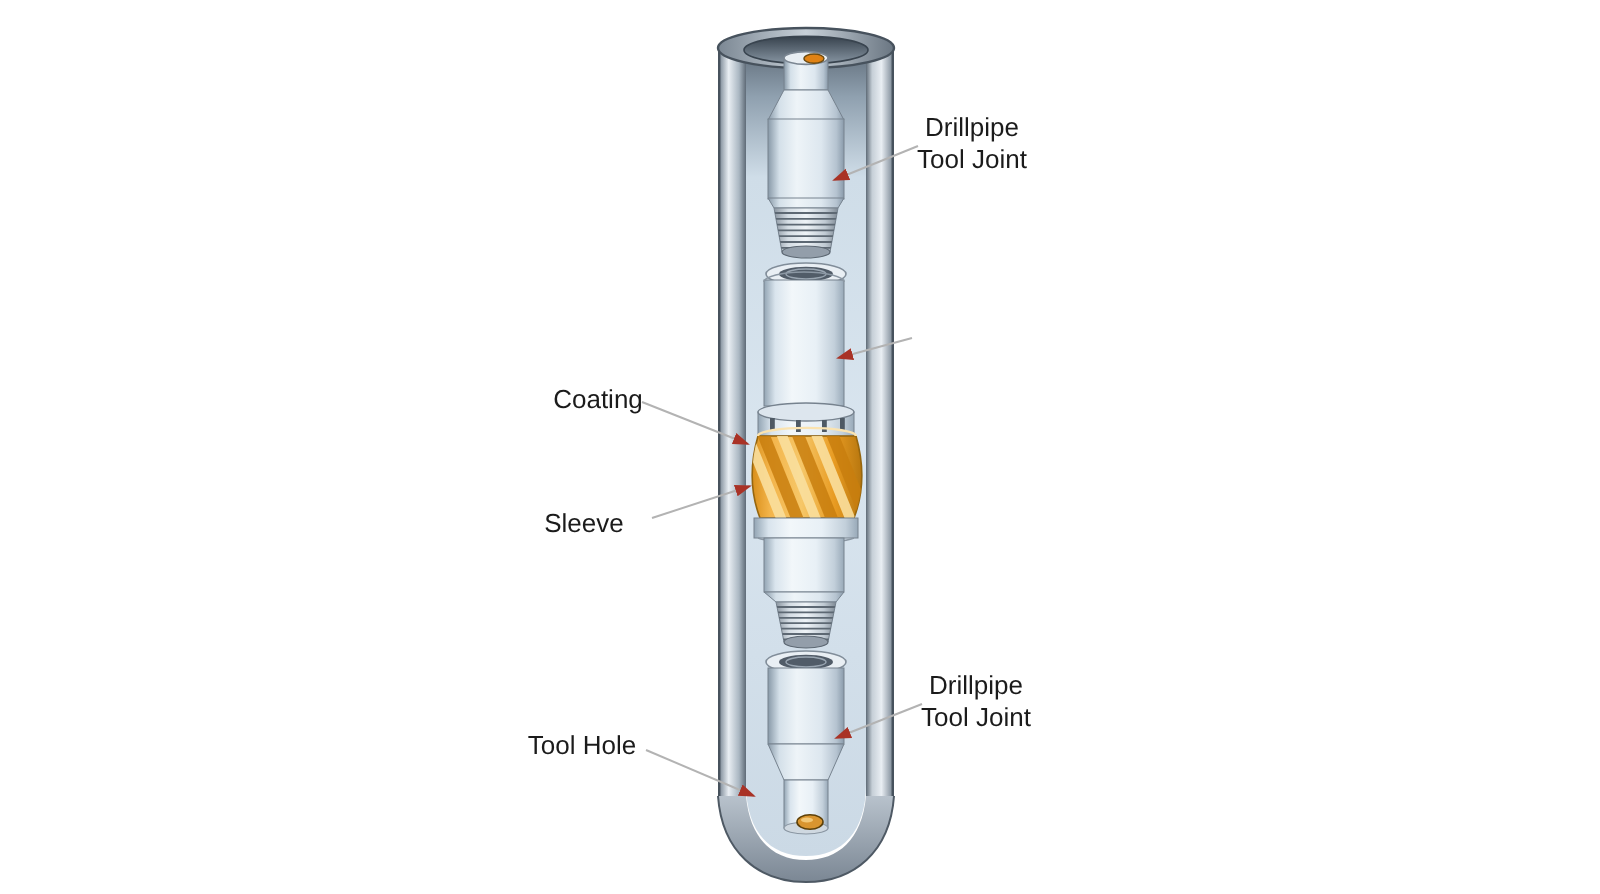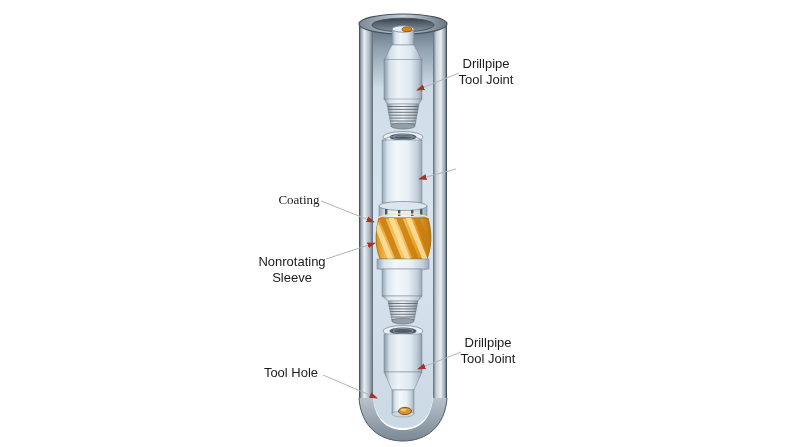--- a/index.html
+++ b/index.html
@@ -200,26 +200,25 @@
     <line x1="461" y1="352" x2="418" y2="369" marker-end="url(#redArrow)"></line>
   </g>
 </svg>
 
 <div class="lbl" style="left:436px;top:56px;width:100px;">
   <span>Drillpipe</span>
   <span>Tool Joint</span>
 </div>
 
 
-<div class="lbl" style="left:253px;top:192px;width:92px;font-family:Liberation Serif, serif;">
+<div class="lbl" style="left:253px;top:192px;width:92px;">
   <span>Coating</span>
 </div>
 
 <div class="lbl" style="left:242px;top:254px;width:100px;">
-  <span>Nonrotating</span>
   <span>Sleeve</span>
 </div>
 
 <div class="lbl" style="left:241px;top:365px;width:100px;">
   <span>Tool Hole</span>
 </div>
 
 <div class="lbl" style="left:438px;top:335px;width:100px;">
   <span>Drillpipe</span>
   <span>Tool Joint</span>

